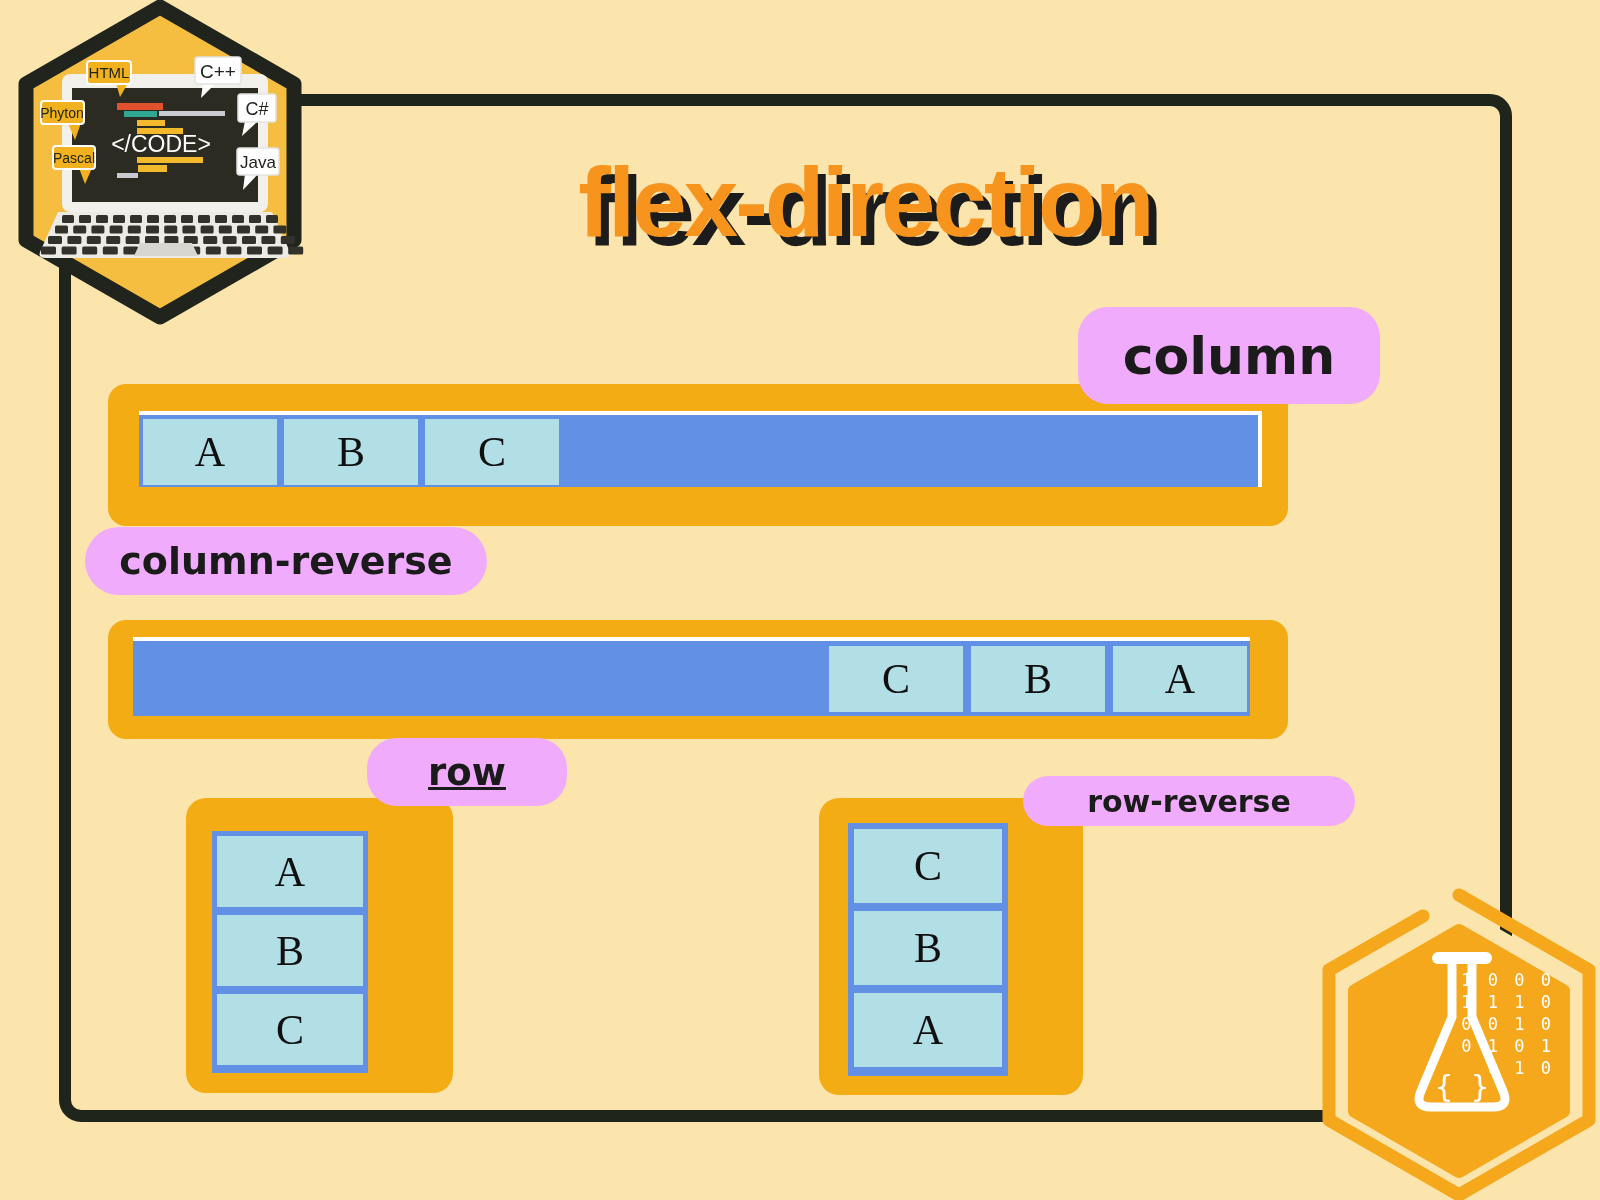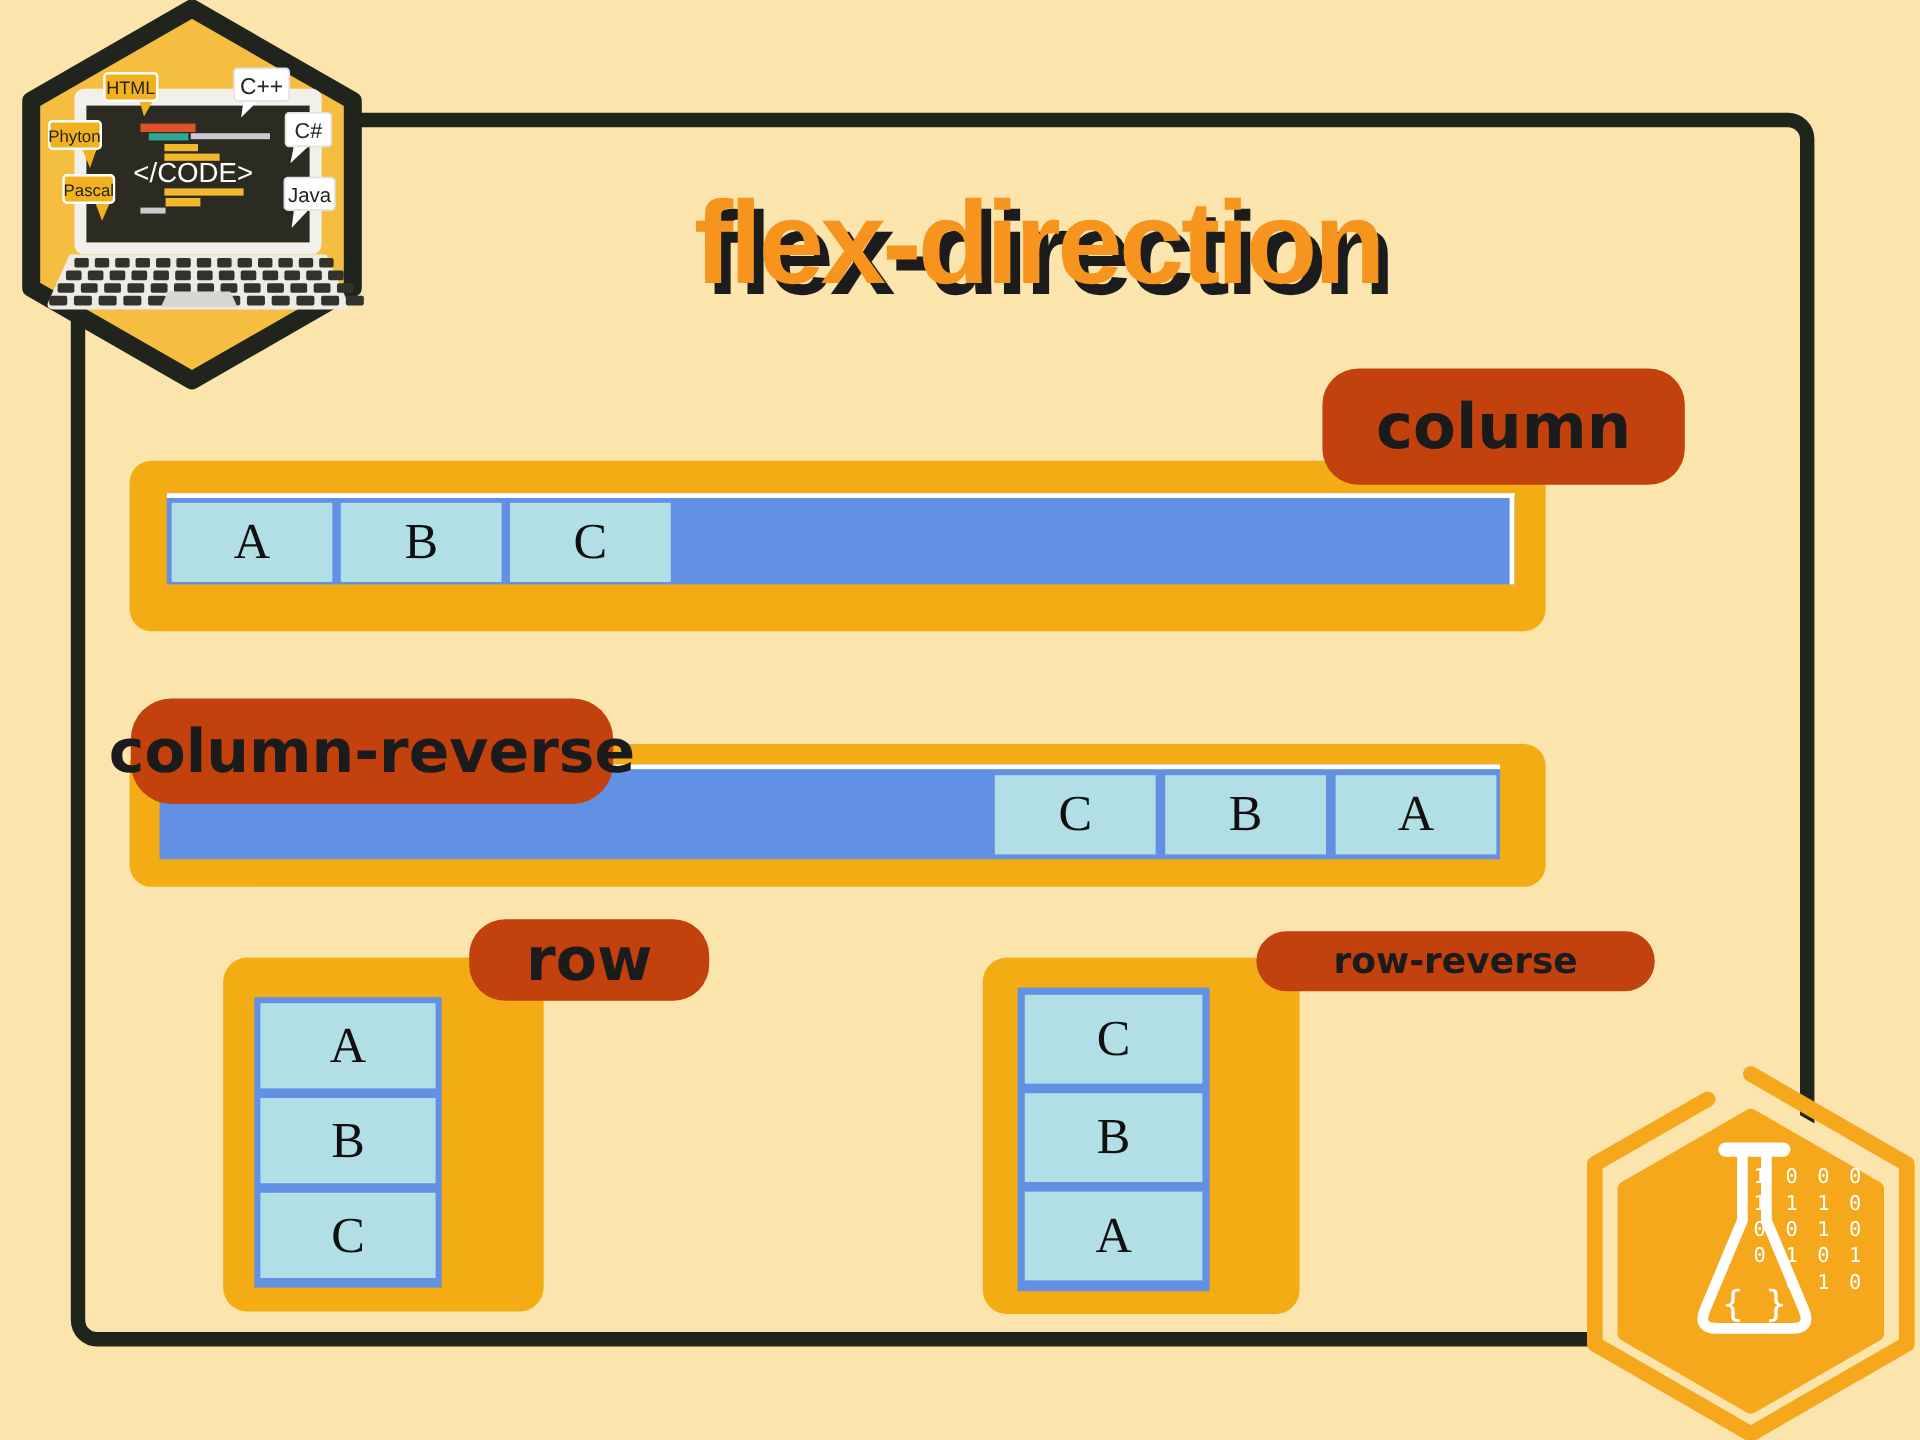--- a/index.html
+++ b/index.html
@@ -15,23 +15,23 @@
   }
   
   #title{
     left:440px;top:110px;width:850px;text-align:center;
     font-family:"Liberation Sans",sans-serif;font-weight:bold;
     font-size:98px;letter-spacing:-3px;color:#F7941E;
     text-shadow:8px 9px 0 #1C1C1C;white-space:nowrap;margin-top:36px;
   }
   
   .pill{
-    background:#c2410c;border-radius:30px;color:#1B1B1B;
+    background:#f0abfc;border-radius:30px;color:#1B1B1B;
     display:flex;align-items:center;justify-content:center;
-    font-weight:bold;font-family:"DejaVu Sans",sans-serif;white-space:nowrap;margin-left:24px;
+    font-weight:bold;font-family:"DejaVu Sans",sans-serif;white-space:nowrap;
   }
   
   .crate{background:#F4AC15;border-radius:18px;}
   
   .hbar{
     background:#6290E4;box-sizing:border-box;display:flex;align-items:flex-start;
   }
   .hbar.first{border-top:4px solid #FFFFFF;border-right:4px solid #FFFFFF;padding:4px 0 0 4px;gap:7px;}
   .hbar.second{border-top:4px solid #FFFFFF;padding:5px 3px 0 0;gap:8px;justify-content:flex-end;}
   
@@ -58,29 +58,29 @@
   <div class="box">C</div>
 </div>
 <div class="abs pill" style="left:1078px;top:307px;width:302px;height:97px;font-size:52px;">column</div>
 
 <div class="abs crate" style="left:108px;top:620px;width:1180px;height:119px;"></div>
 <div class="abs hbar second" style="left:133px;top:637px;width:1117px;height:79px;">
   <div class="box">C</div>
   <div class="box">B</div>
   <div class="box">A</div>
 </div>
-<div class="abs pill" style="left:85px;top:582px;width:402px;height:88px;font-size:50px;border-radius:34px;">column-reverse</div>
+<div class="abs pill" style="left:85px;top:527px;width:402px;height:68px;font-size:38px;border-radius:34px;">column-reverse</div>
 
 <div class="abs crate" style="left:186px;top:798px;width:267px;height:295px;border-radius:20px;"></div>
 <div class="abs vcol" style="left:212px;top:831px;width:156px;height:242px;padding:5px;">
   <div class="box" style="height:71px;">A</div>
   <div class="box" style="height:71px;">B</div>
   <div class="box" style="height:71px;">C</div>
 </div>
-<div class="abs pill" style="left:367px;top:766px;width:200px;height:68px;font-size:50px;">row</div>
+<div class="abs pill" style="left:367px;top:738px;width:200px;height:68px;font-size:37px;text-decoration:underline;">row</div>
 
 <div class="abs crate" style="left:819px;top:798px;width:264px;height:297px;border-radius:20px;"></div>
 <div class="abs vcol" style="left:848px;top:823px;width:160px;height:253px;padding:6px;">
   <div class="box" style="height:74px;">C</div>
   <div class="box" style="height:74px;">B</div>
   <div class="box" style="height:74px;">A</div>
 </div>
 <div class="abs pill" style="left:1023px;top:776px;width:332px;height:50px;font-size:30px;">row-reverse</div>
 
 <svg class="abs" style="left:0;top:0;" width="320" height="330" viewBox="0 0 320 330">

